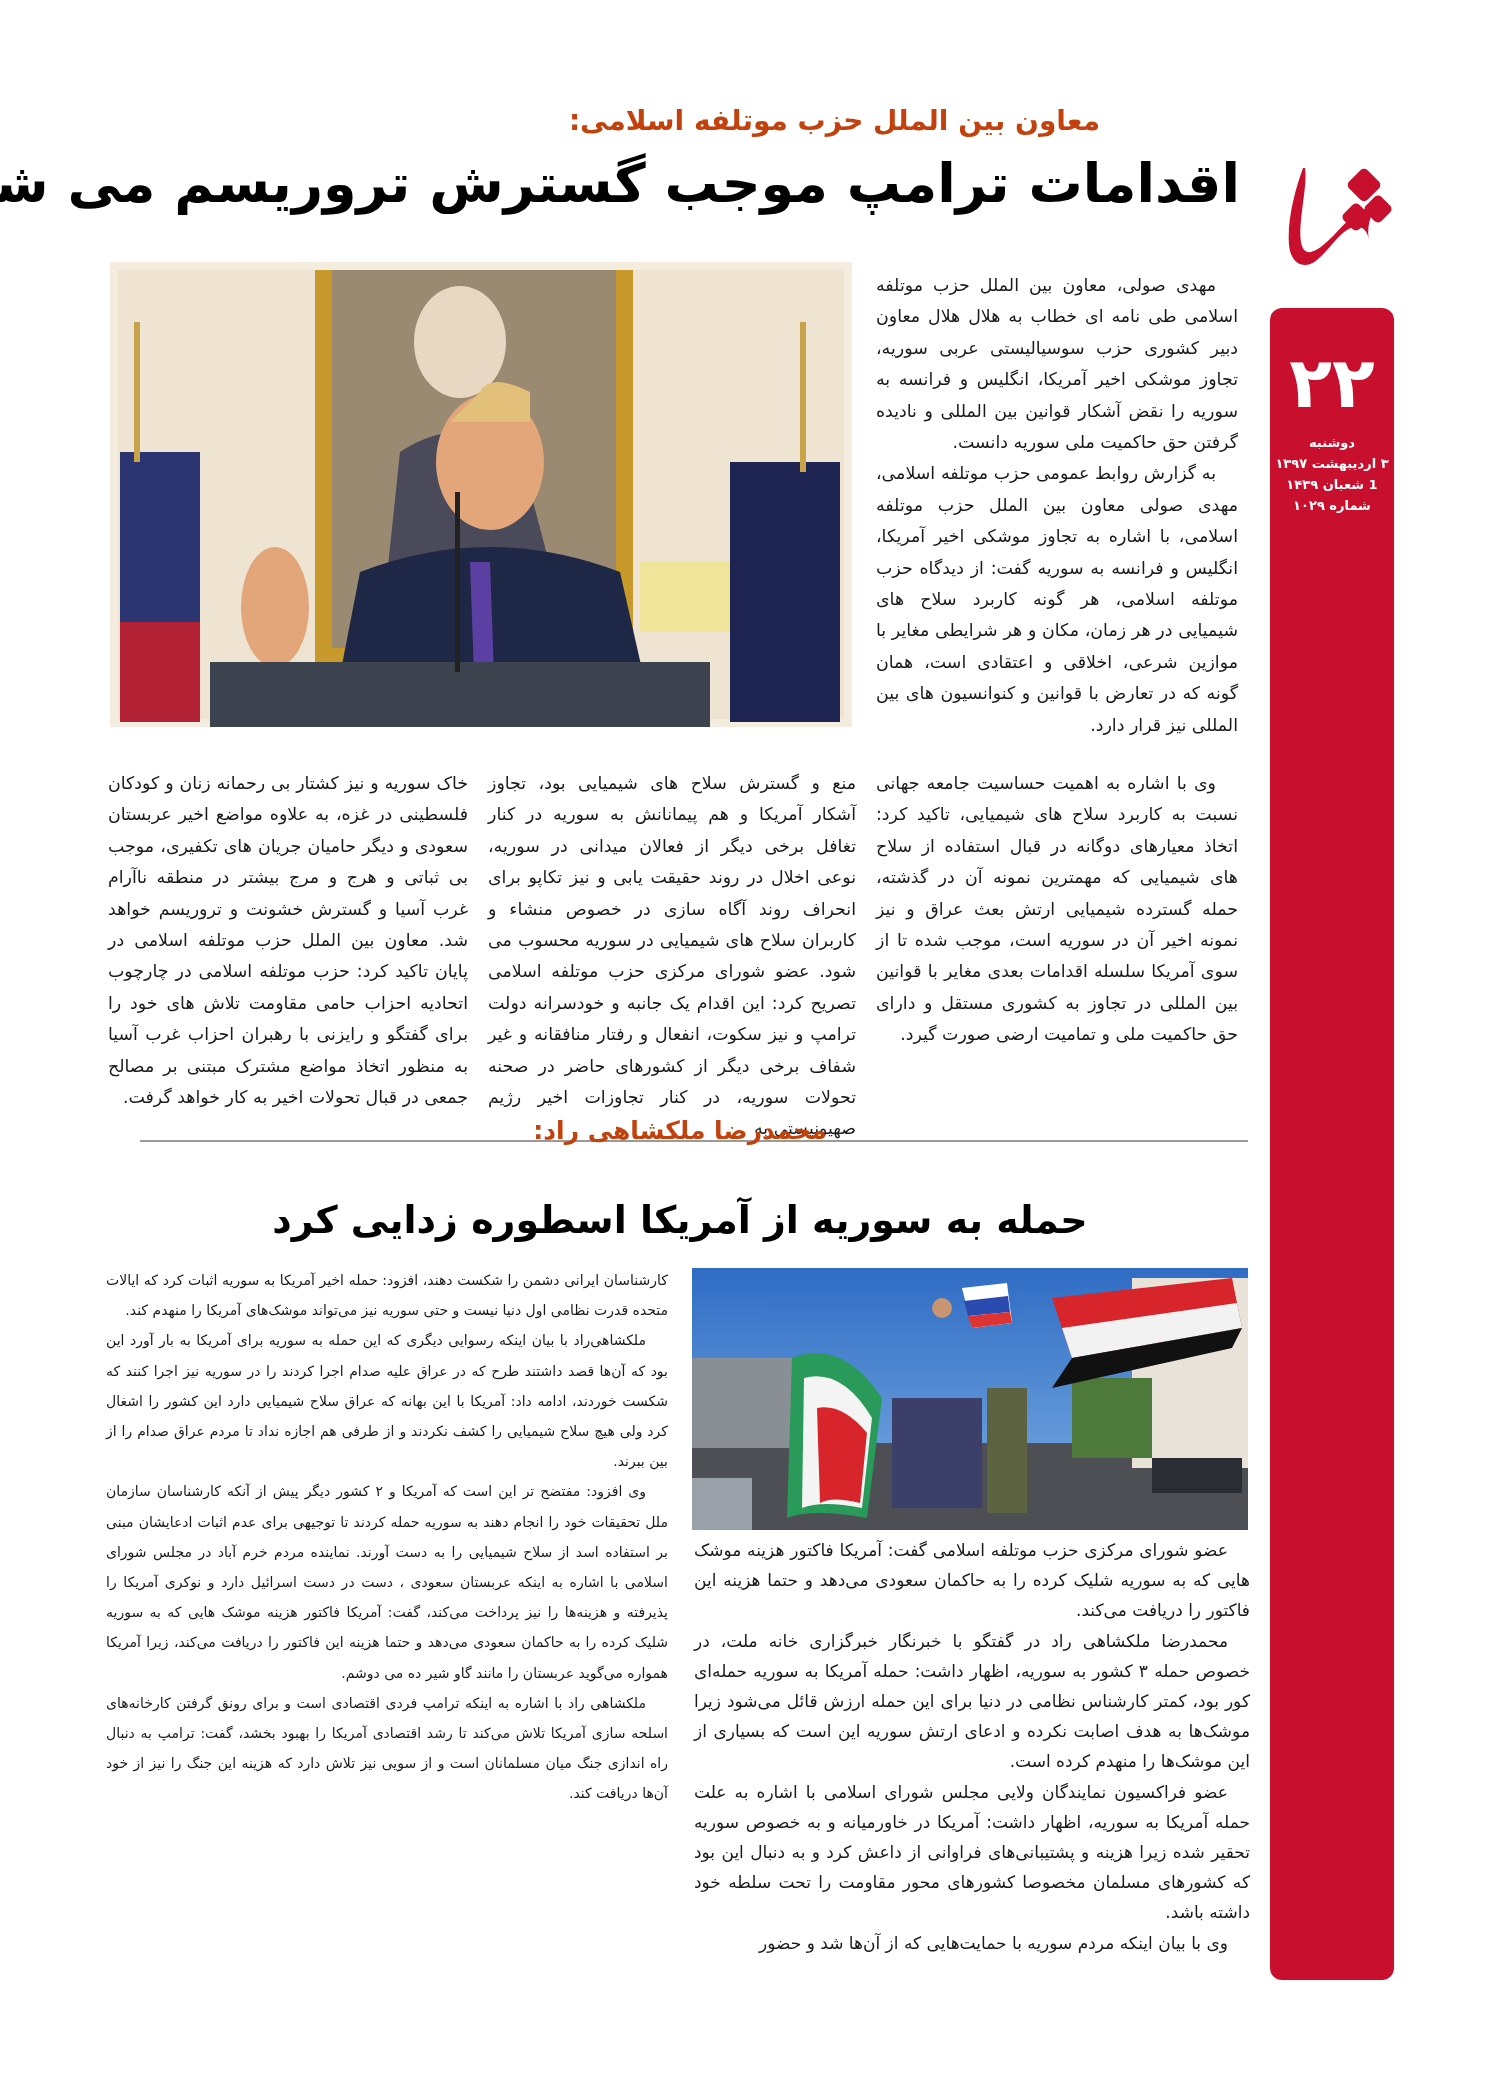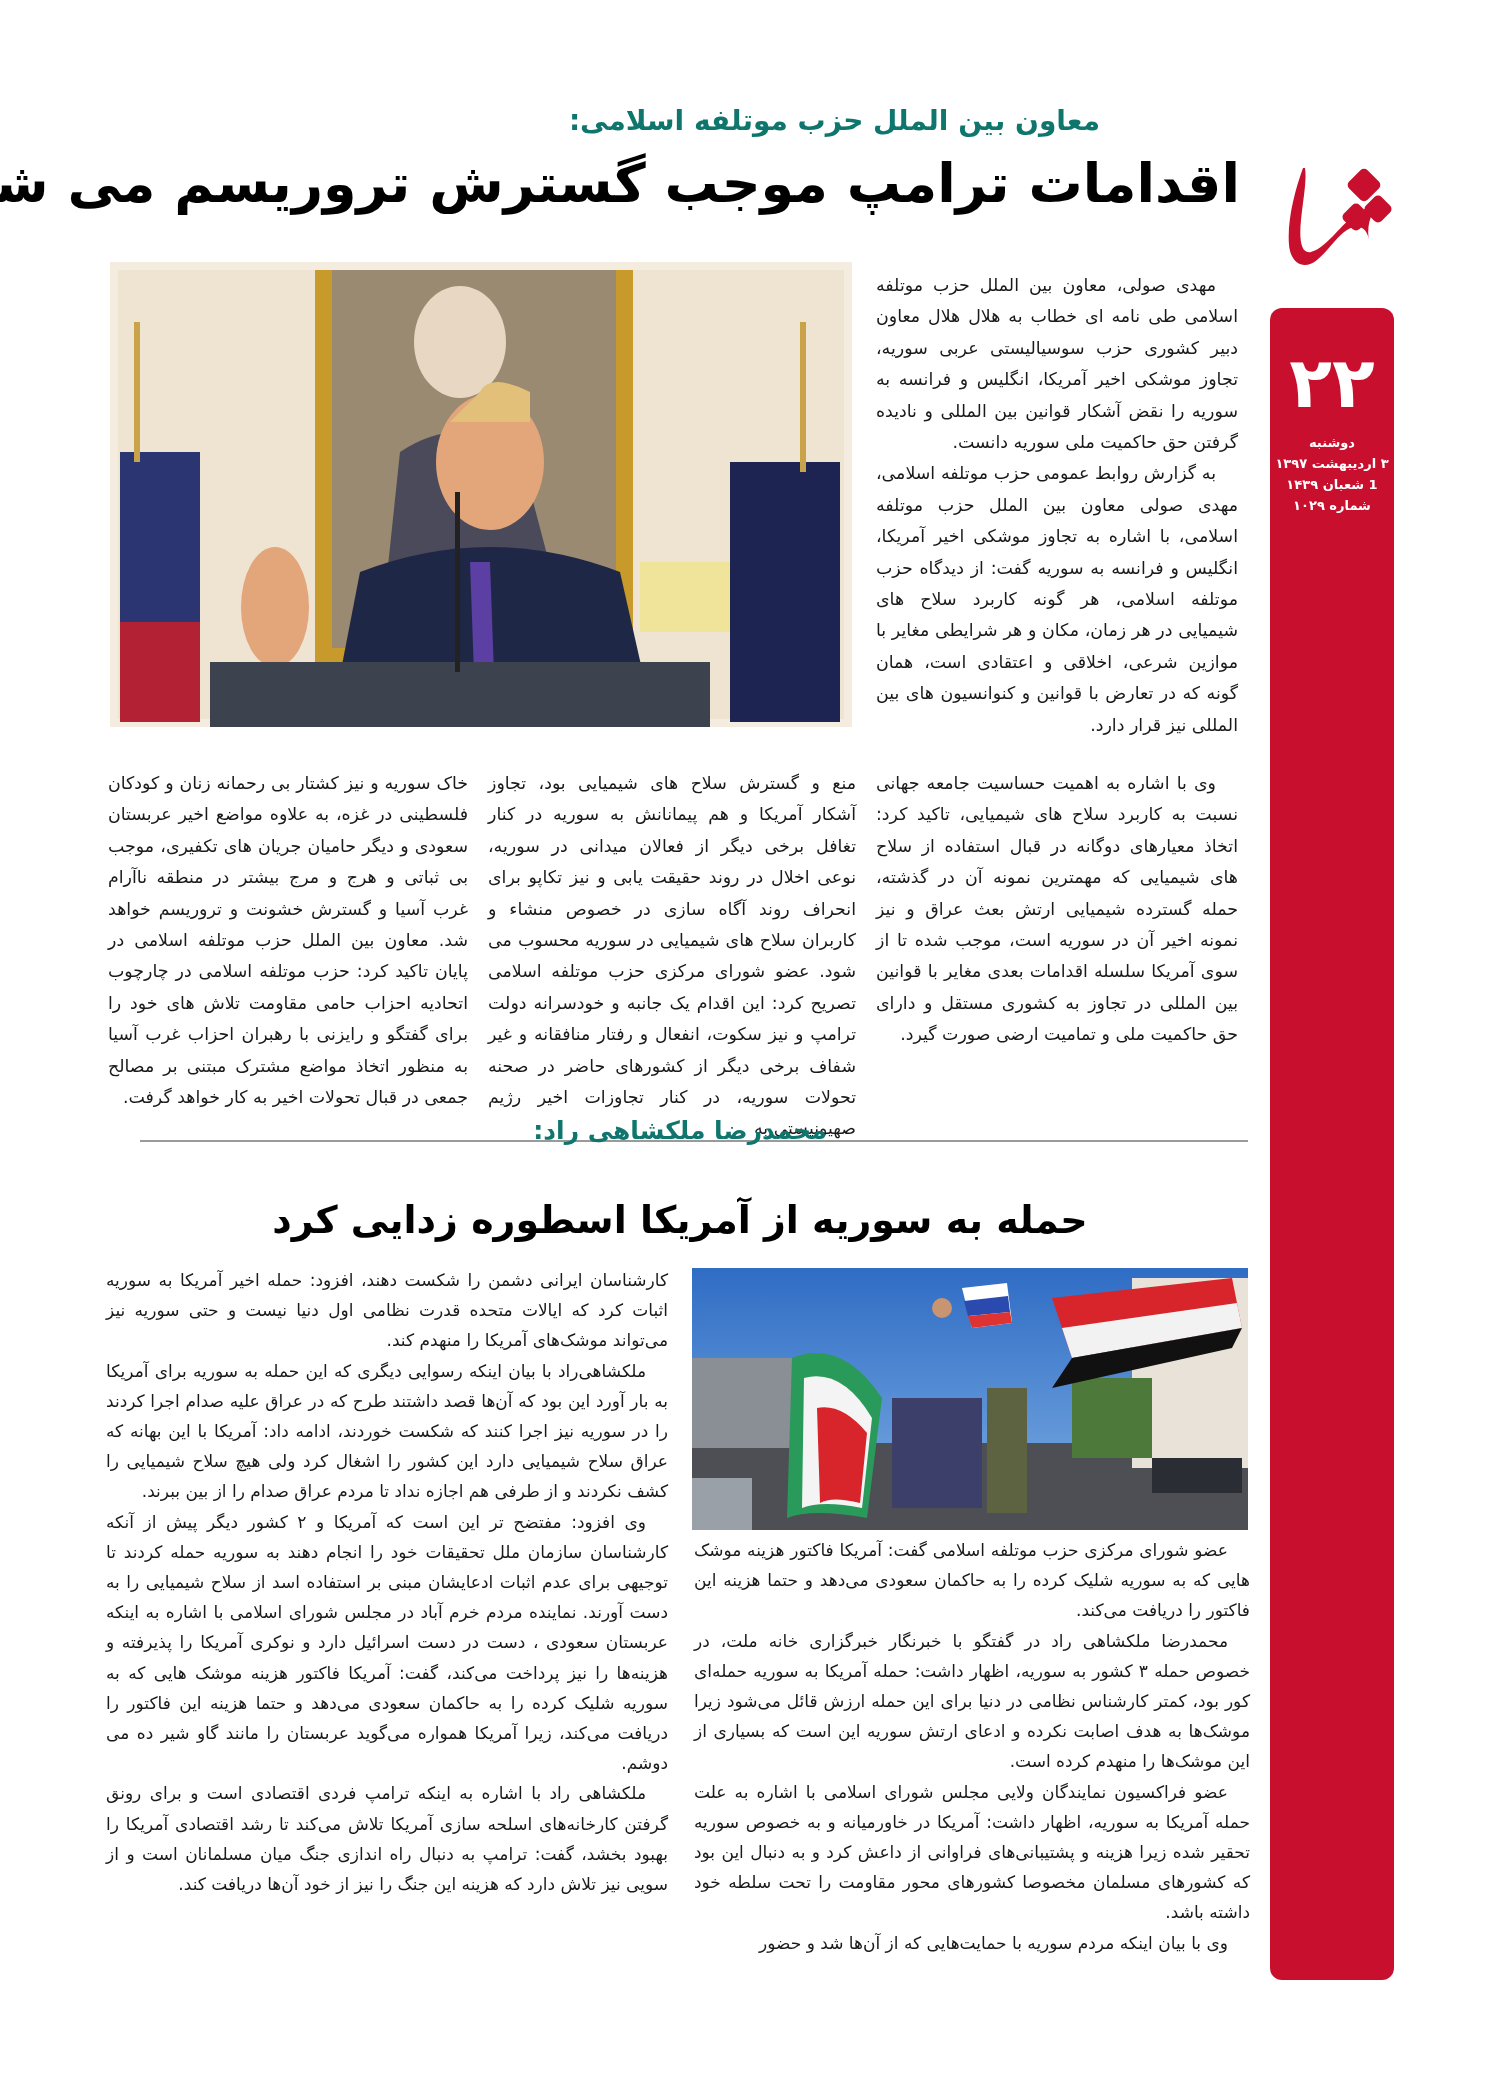--- a/index.html
+++ b/index.html
@@ -7,37 +7,37 @@
          font-family: "DejaVu Sans", sans-serif; color: #1a1a1a; }
   .abs { position: absolute; }
   
   .logo { left: 1265px; top: 80px; width: 130px; height: 200px; }
   .sidebar { left: 1270px; top: 308px; width: 124px; height: 1672px;
              background: #c8102e; border-radius: 12px; color: #fff; text-align: center; }
   .page-num { margin-top: 40px; font-size: 70px; font-weight: bold; line-height: 1; direction: rtl;
               font-family: "DejaVu Sans", sans-serif; letter-spacing: 2px; text-align: center; }
   .dateline { direction: rtl; font-size: 13px; font-weight: bold; line-height: 21px; margin-top: 14px; }
   
-  .kicker { direction: rtl; text-align: center; color: #0f766e; font-weight: bold;
+  .kicker { direction: rtl; text-align: center; color: #c2410c; font-weight: bold;
             font-family: "DejaVu Sans", sans-serif; }
   .headline { direction: rtl; text-align: center; color: #000; font-weight: bold;
               font-family: "DejaVu Sans", sans-serif; white-space: nowrap; }
   .k1 { left: 130px; top: 104px; width: 1090px; font-size: 28px; text-align: right; padding-right: 120px; box-sizing: border-box; }
   .h1 { left: 120px; top: 152px; width: 1120px; font-size: 54px; letter-spacing: -1px; }
   .k2 { left: 260px; top: 1116px; width: 840px; font-size: 25px; }
   .h2 { left: 200px; top: 1198px; width: 960px; font-size: 38px; }
   
   .col { direction: rtl; text-align: justify; text-align-last: right; font-size: 17.4px; line-height: 31.4px; }
   .col p { margin: 0; text-indent: 22px; }
   .col p.cont { text-indent: 0; }
   .c1 { left: 876px; top: 270px; width: 362px; }
   .c1b { left: 876px; top: 768px; width: 362px; }
   .c2 { left: 488px; top: 768px; width: 368px; }
   .c3 { left: 108px; top: 768px; width: 360px; }
-  .c4 { left: 106px; top: 1265px; width: 562px; font-size: 17px; line-height: 30.2px; }
+  .c4 { left: 106px; top: 1265px; width: 562px; font-size: 14px; line-height: 30.2px; }
   .c5 { left: 694px; top: 1535px; width: 556px; font-size: 17px; line-height: 30.2px; }
   .rule { left: 140px; top: 1140px; width: 1108px; height: 2px; background: #9a9a9a; }
   
   .photo { overflow: hidden; }
   .photo1 { left: 110px; top: 262px; width: 742px; height: 465px; background: #efe6d6; }
   .photo2 { left: 692px; top: 1268px; width: 556px; height: 262px; background: #3f78c9; }
 </style>
 </head>
 <body>
 

